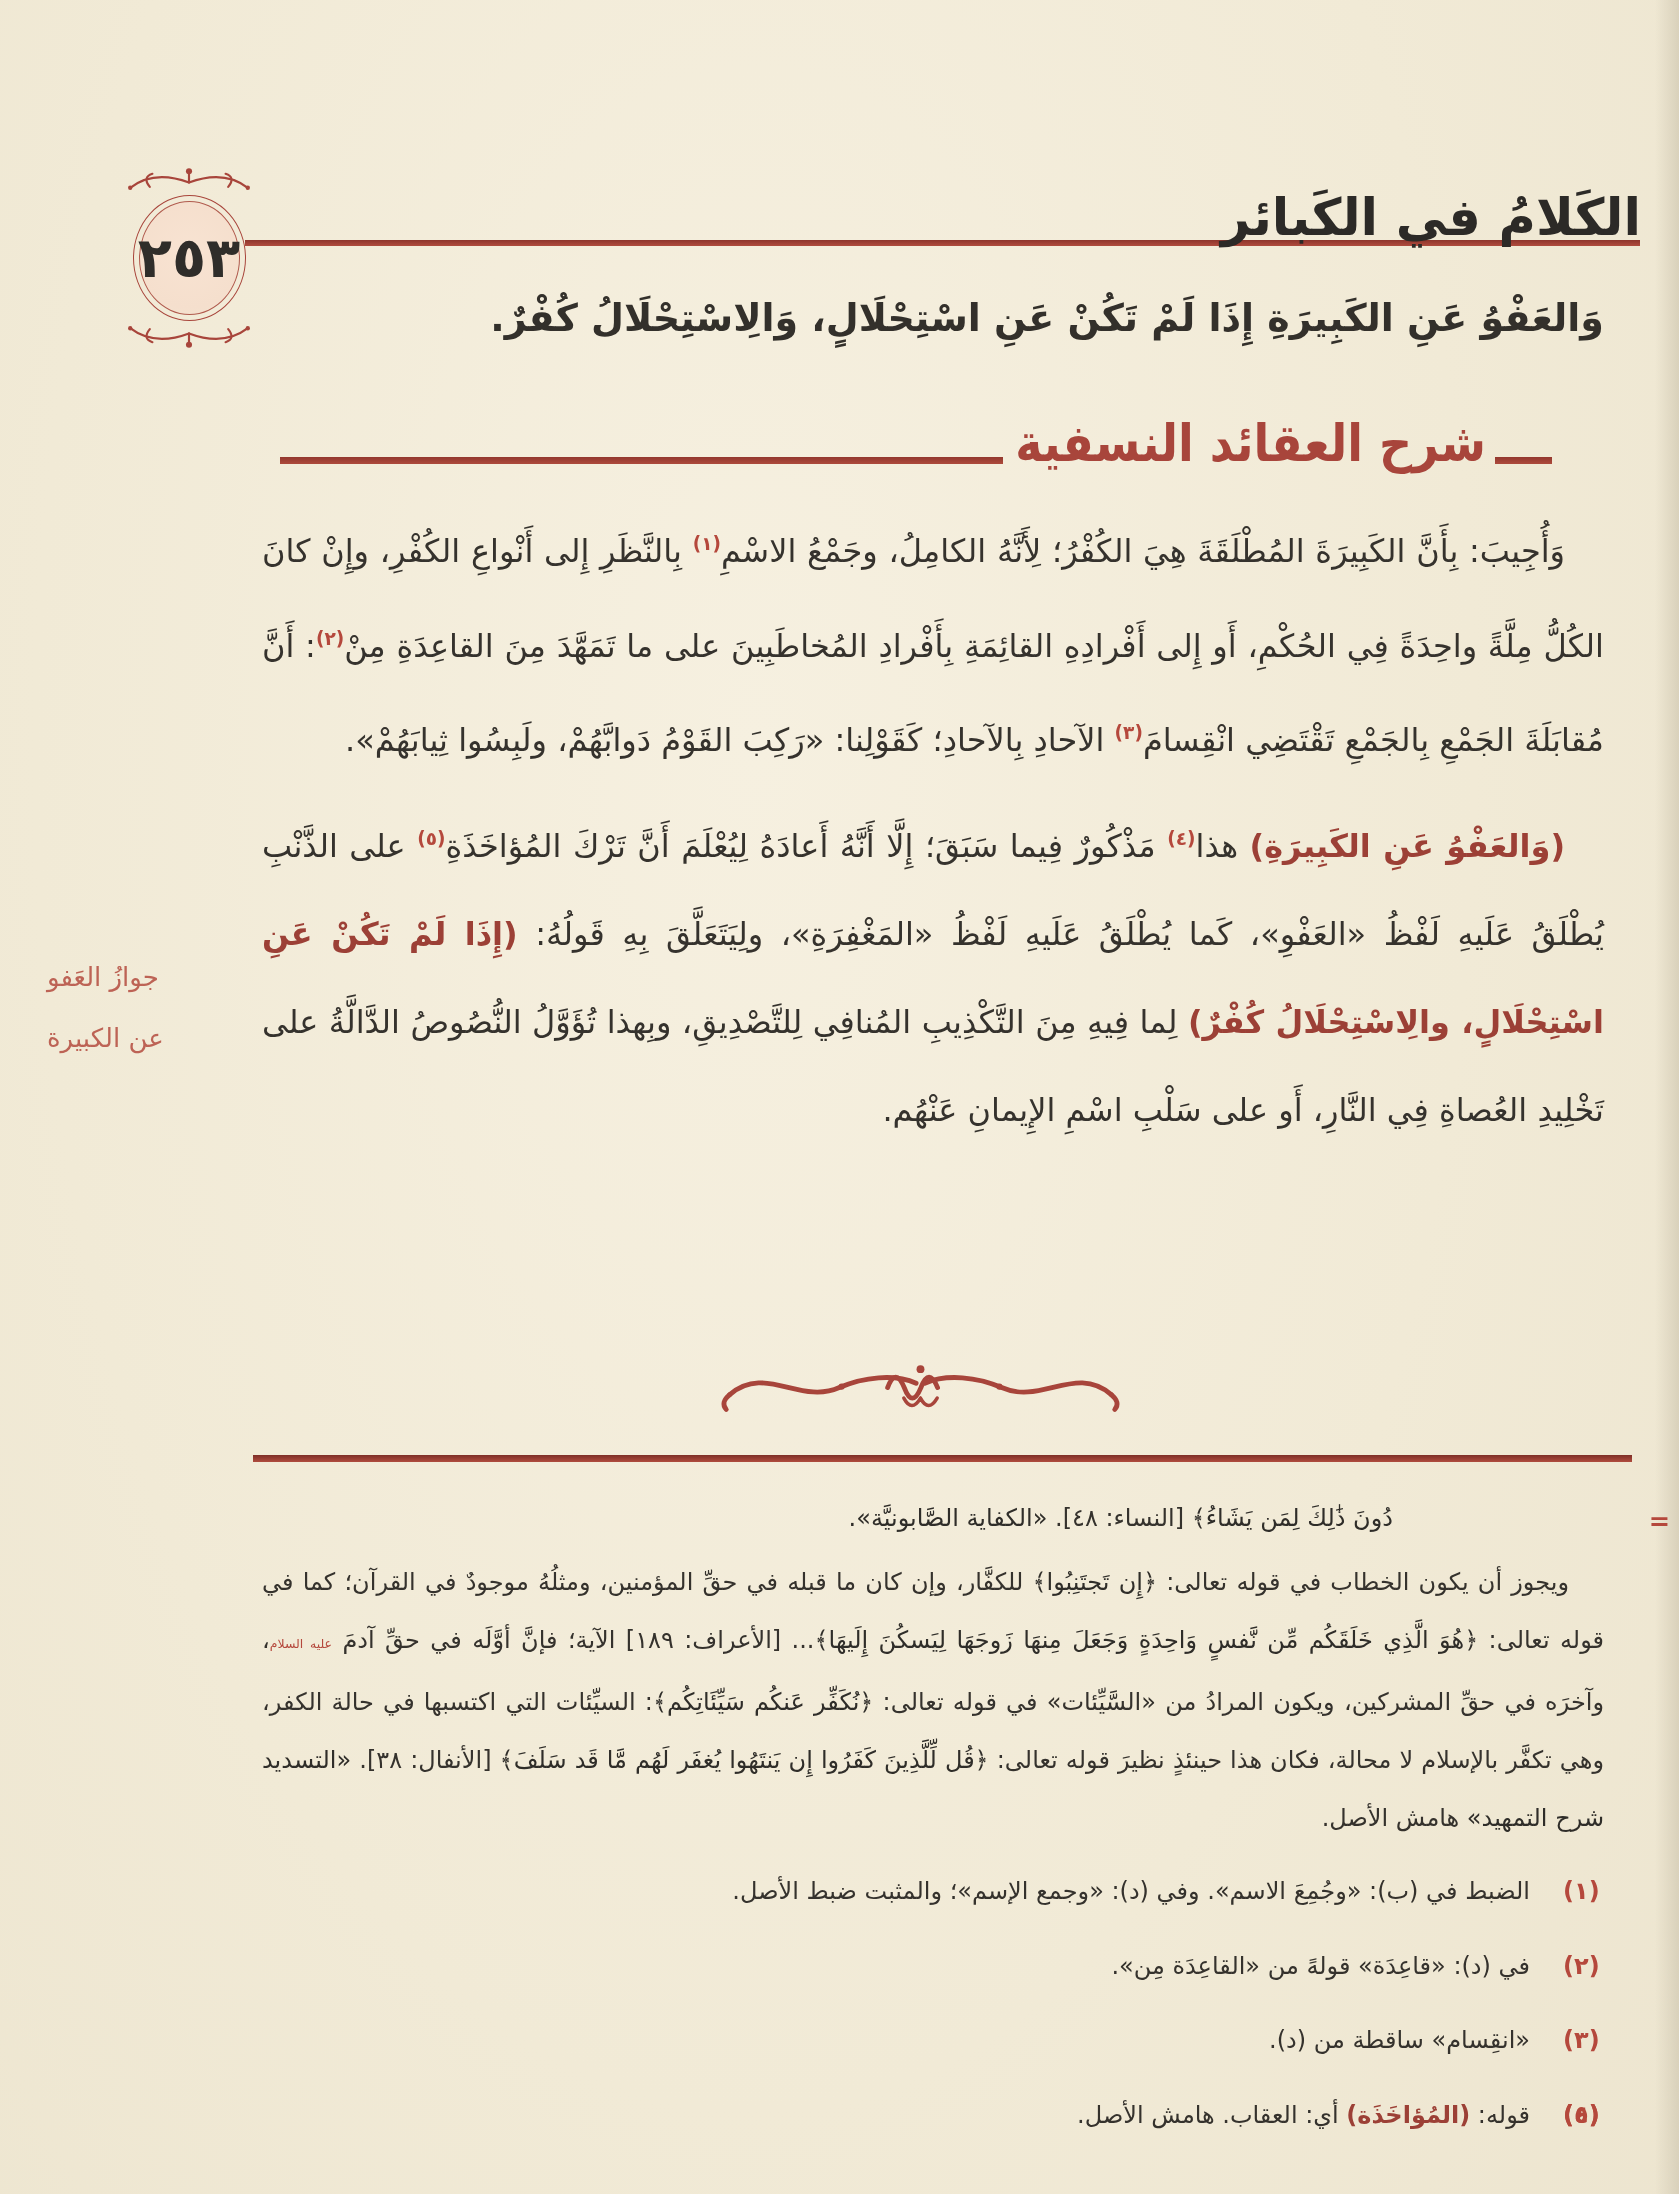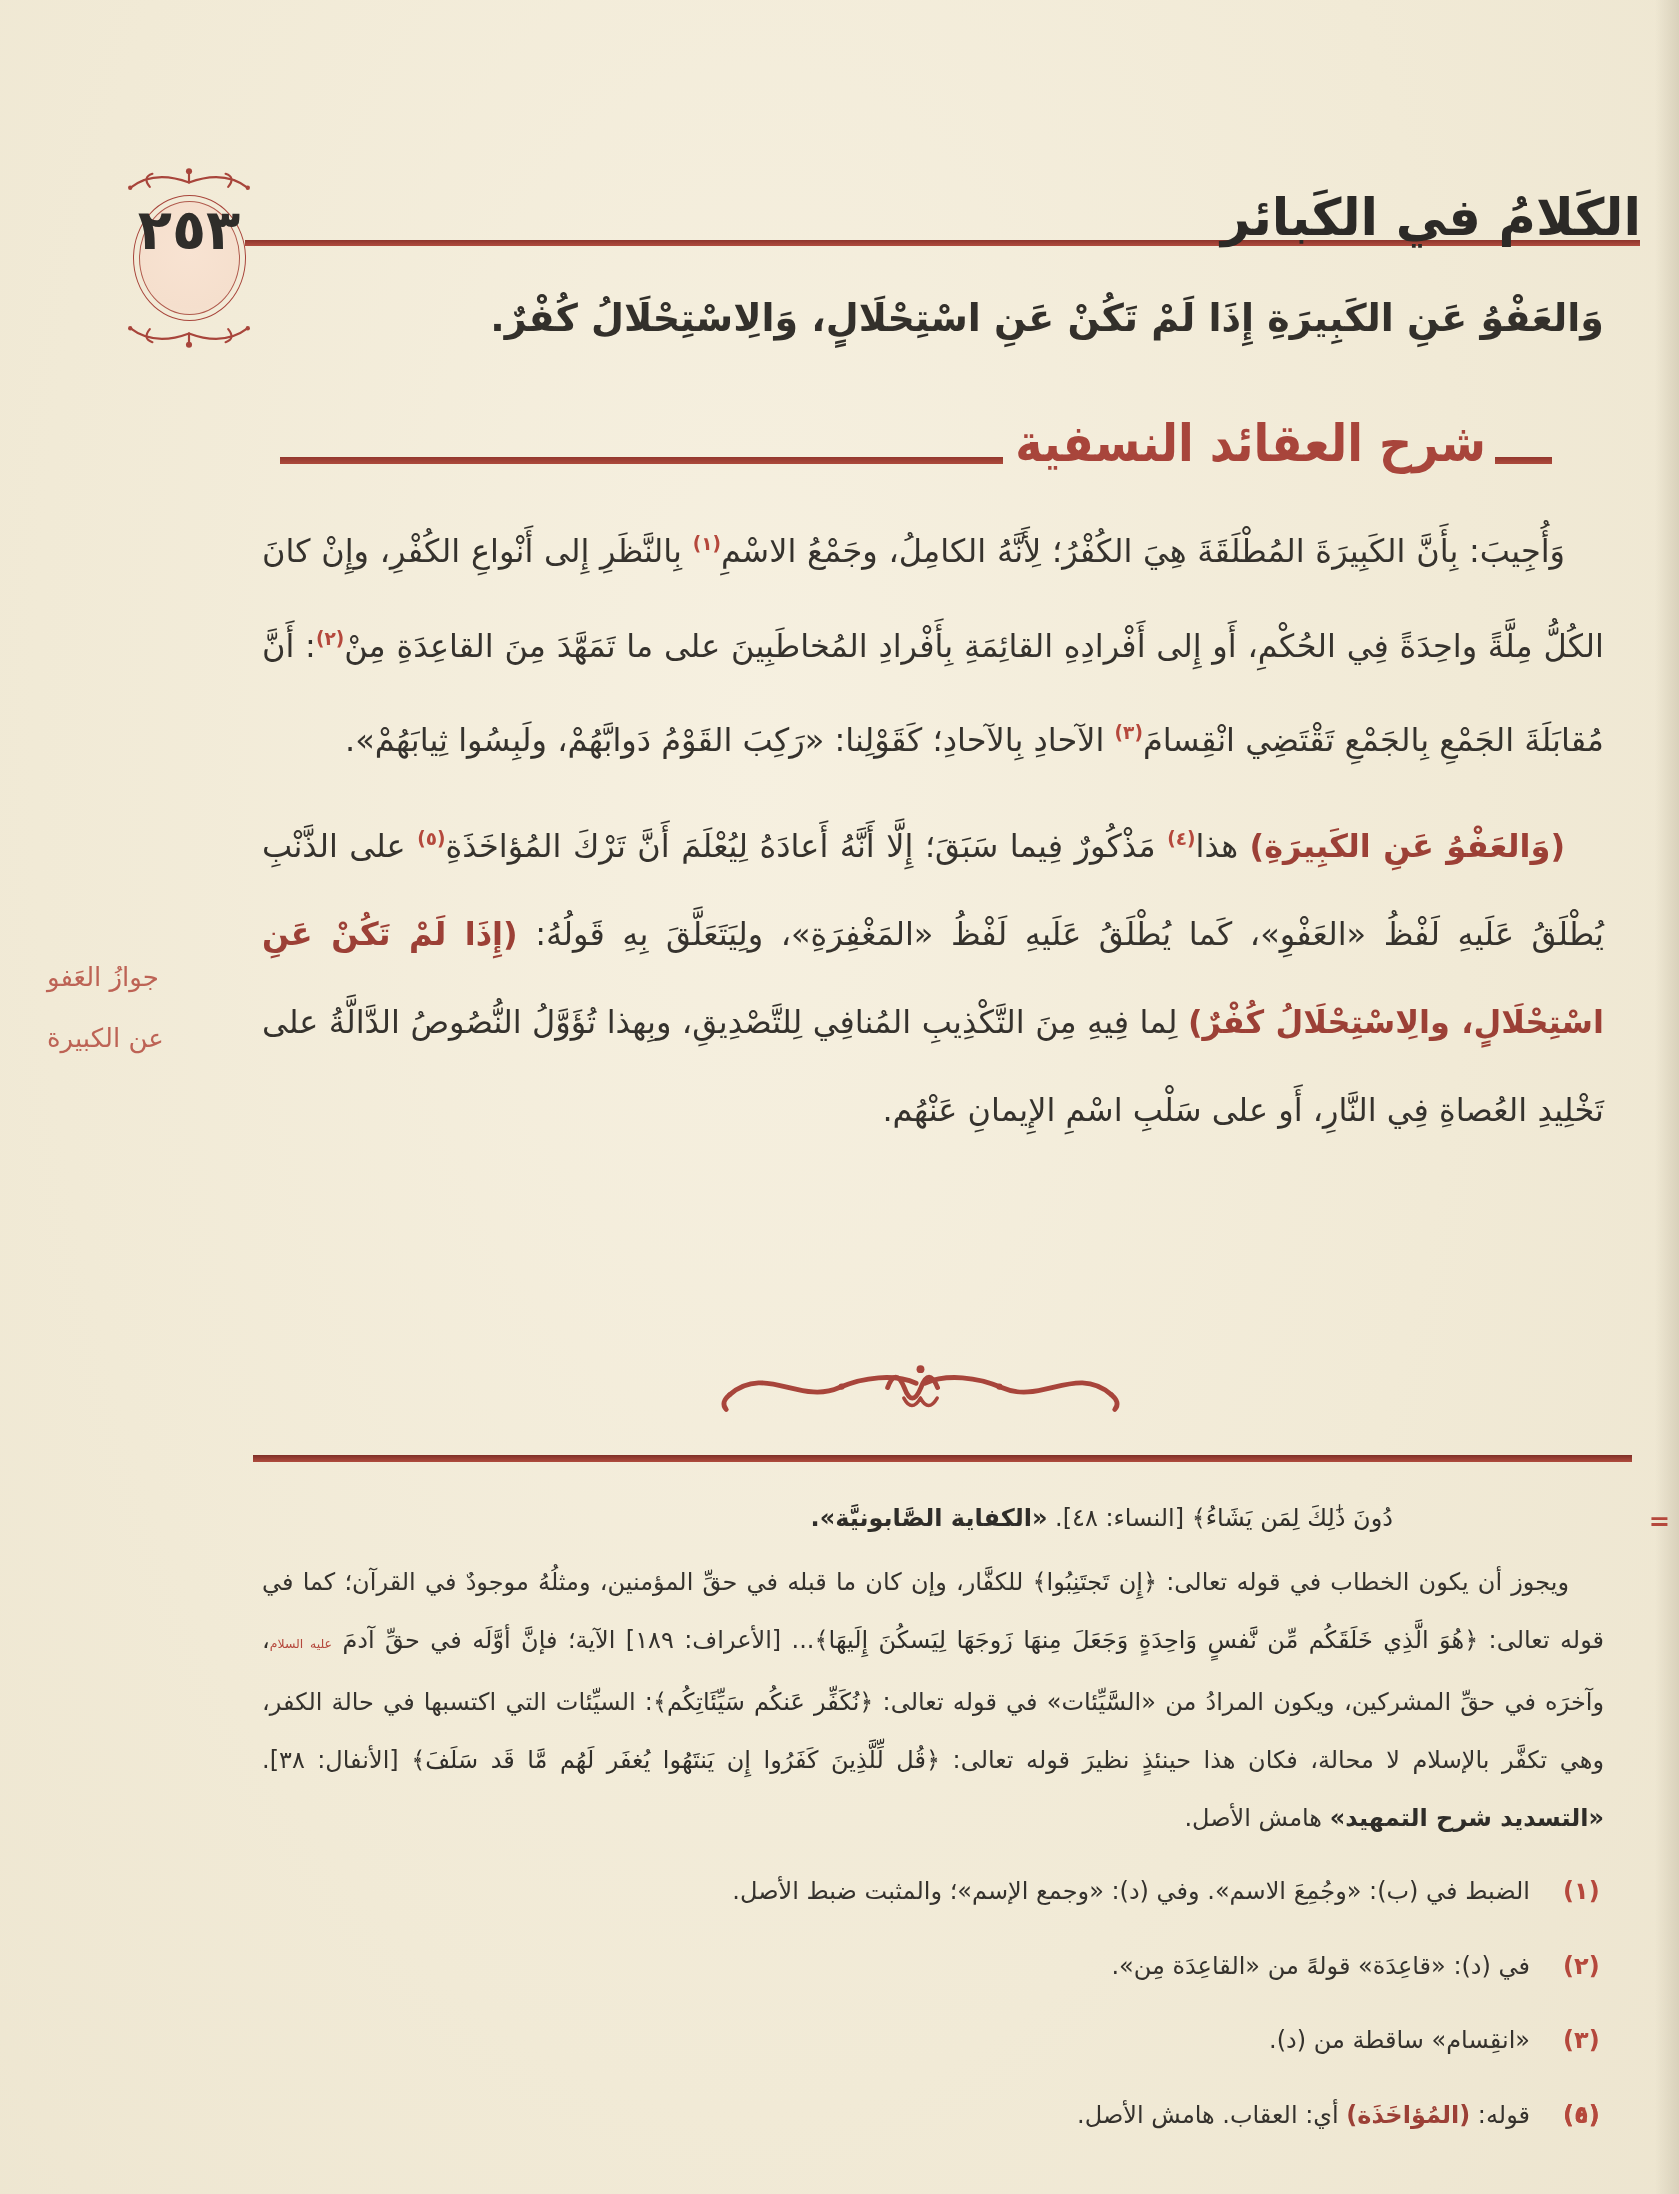--- a/index.html
+++ b/index.html
@@ -16,21 +16,21 @@
     background:linear-gradient(to left,#d9d1bb,rgba(217,209,187,0));}
 
   
   .medallion{position:absolute;left:122px;top:166px;width:136px;display:flex;
     flex-direction:column;align-items:center;}
   .orn{width:132px;height:27px;}
   .ring{width:111px;height:124px;border:1.8px solid #a8453b;border-radius:50%;
     display:flex;align-items:center;justify-content:center;margin:1.8px 0;}
   .ring-inner{width:99px;height:112px;border:0.9px solid #b05a4d;border-radius:50%;
     background:radial-gradient(circle at 50% 45%, #f8e3d2 0%, #f5dfcd 70%, #f2e6d2 100%);
-    display:flex;align-items:flex-start;justify-content:center;}
+    display:flex;align-items:center;justify-content:center;}
   .pagenum{font-size:56px;font-weight:bold;color:#2f2d2a;letter-spacing:3.5px;line-height:1;}
 
   
   .header-rule{position:absolute;top:240px;left:246px;right:39px;height:6.1px;
     background:linear-gradient(to bottom,#8e352c,#b04c3e);z-index:0;}
   .header-title{position:absolute;top:188px;right:38px;margin:0;z-index:1;
     font-size:51px;font-weight:bold;color:#2c2a27;letter-spacing:0.4px;white-space:nowrap;}
 
   
   .matn{position:absolute;top:290px;right:75px;left:276px;
@@ -49,21 +49,21 @@
   .margin-note{position:absolute;left:48px;top:947px;width:197px;
     color:#bd6355;font-size:26px;line-height:61px;text-align:left;}
 
   
   .body-text{position:absolute;top:500px;right:75px;left:263px;}
   .para{margin:0 0 11.4px 0;font-size:32px;line-height:88px;
     text-align:justify;text-indent:39px;color:#35322d;}
   .seg-n{color:#35322d;}
   .seg-r{color:#9c4036;font-weight:bold;}
   .seg-q{font-weight:normal;color:#2f2d29;margin-top:16px;}
-  .seg-bk{font-weight:bold;color:#2f2d29;}
+  .seg-bk{font-weight:normal;color:#2f2d29;}
   .seg-sup{color:#b5483c;font-weight:bold;font-size:58%;vertical-align:super;}
   .seg-rs{color:#b5483c;font-size:52%;font-weight:normal;}
 
   
   .divider{position:absolute;top:1356px;left:711px;width:421px;height:57px;}
 
   
   .fn-rule{position:absolute;top:1455px;left:254px;right:47px;height:7px;
     background:linear-gradient(to bottom,#7e2f27,#b04c3e);}
   .footnotes{position:absolute;top:1489px;right:75px;left:263px;

